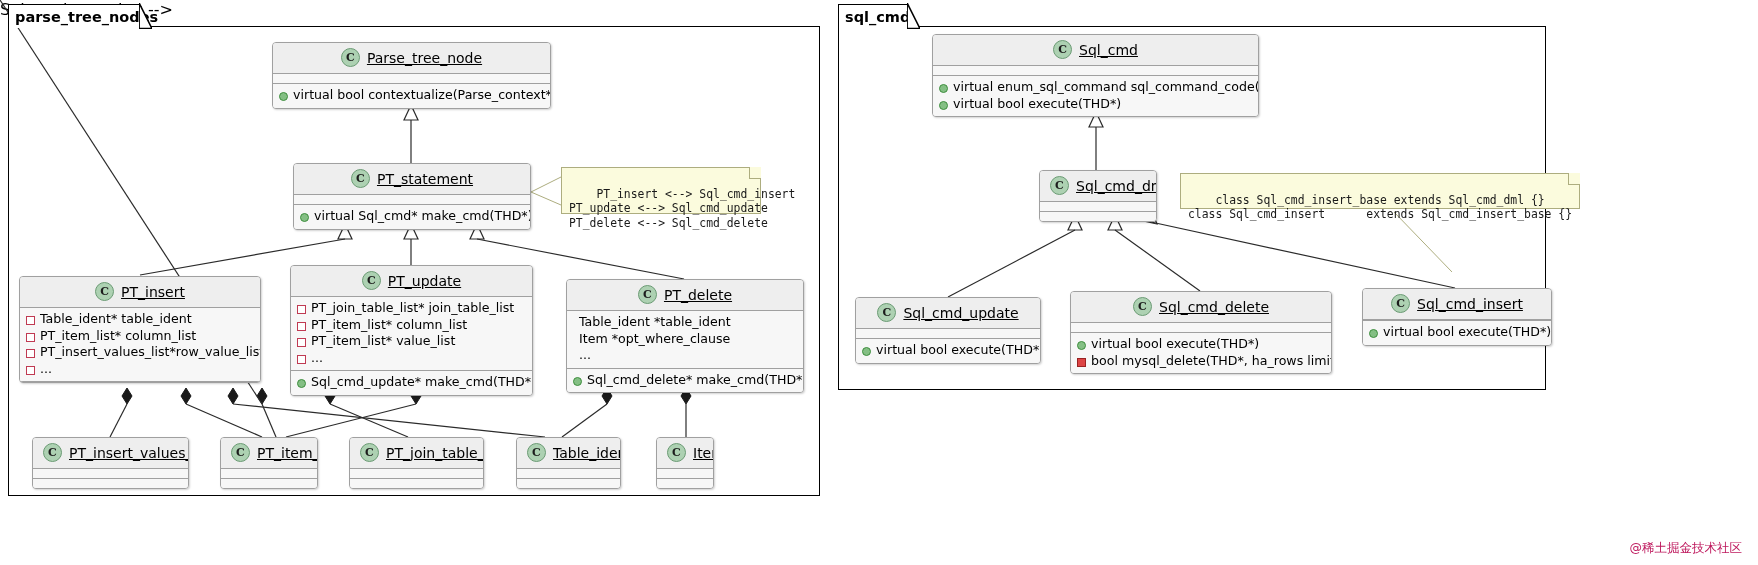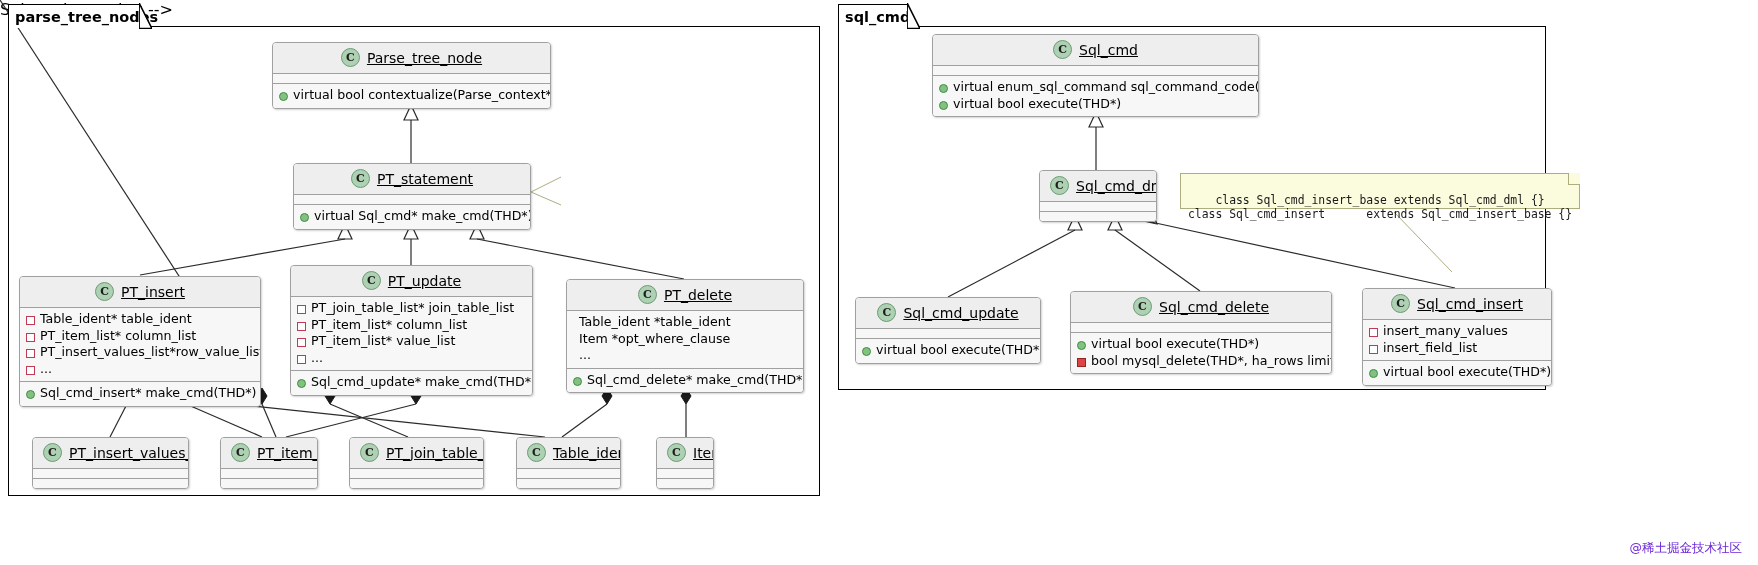--- a/index.html
+++ b/index.html
@@ -52,21 +52,21 @@
                 transform:none;}
 
   
   #links{position:absolute;left:0;top:0;width:1758px;height:565px;
          pointer-events:none;}
   #links line,#links polyline,#links path{stroke:#2b2b2b;stroke-width:1.2px;fill:none;}
   #links polygon.hollow{fill:#ffffff;stroke:#2b2b2b;stroke-width:1.2px;}
   #links polygon.solid{fill:#1a1a1a;stroke:#1a1a1a;stroke-width:1px;}
   #links line.notelink{stroke:#adad7f;stroke-width:1px;}
 
-  .wm{position:absolute;right:16px;bottom:8px;font-size:12.5px;color:#6d28d9;
+  .wm{position:absolute;right:16px;bottom:8px;font-size:12.5px;color:#be185d;
       font-family:"DejaVu Sans",sans-serif;margin-left:36px;}
 </style>
 </head>
 <body>
 
 <div id="stage">
 
   
   <svg id="links">
 
@@ -153,20 +153,26 @@
     <div class="sep"></div>
     <div class="cls-sec">
       <div class="member">
         <span class="mk pub-m"></span>
         <span class="txt">virtual Sql_cmd* make_cmd(THD*)</span>
       </div>
     </div>
   </div>
 
    Sql_cmd mapping --&gt;
+  <div class="note" style="left:561px;top:167px;width:200px;height:47px;">
+    <span>PT_insert &lt;--&gt; Sql_cmd_insert
+PT_update &lt;--&gt; Sql_cmd_update
+PT_delete &lt;--&gt; Sql_cmd_delete</span>
+    <span class="dogear"></span>
+  </div>
 
   
   <div class="cls" style="left:19px;top:276px;width:242px;">
     <div class="cls-head">
       <span class="cstereo">C</span>
       <span class="cls-name">PT_insert</span>
     </div>
     <div class="sep"></div>
     <div class="cls-sec">
       <div class="member">
@@ -180,26 +186,20 @@
       <div class="member">
         <span class="mk priv-a"></span>
         <span class="txt">PT_insert_values_list*row_value_list</span>
       </div>
       <div class="member">
         <span class="mk priv-a"></span>
         <span class="txt">...</span>
       </div>
     </div>
     <div class="sep"></div>
-    <div class="cls-sec">
-      <div class="member">
-        <span class="mk pub-m"></span>
-        <span class="txt">Sql_cmd_insert* make_cmd(THD*)</span>
-      </div>
-    </div>
   </div>
 
   
   <div class="cls" style="left:290px;top:265px;width:243px;">
     <div class="cls-head">
       <span class="cstereo">C</span>
       <span class="cls-name">PT_update</span>
     </div>
     <div class="sep"></div>
     <div class="cls-sec">
@@ -402,30 +402,20 @@
     </div>
   </div>
 
   
   <div class="cls" style="left:1362px;top:288px;width:190px;">
     <div class="cls-head">
       <span class="cstereo">C</span>
       <span class="cls-name">Sql_cmd_insert</span>
     </div>
     <div class="sep"></div>
-    <div class="cls-sec">
-      <div class="member">
-        <span class="mk priv-a"></span>
-        <span class="txt">insert_many_values</span>
-      </div>
-      <div class="member">
-        <span class="mk priv-a"></span>
-        <span class="txt">insert_field_list</span>
-      </div>
-    </div>
     <div class="sep"></div>
     <div class="cls-sec">
       <div class="member">
         <span class="mk pub-m"></span>
         <span class="txt">virtual bool execute(THD*)</span>
       </div>
     </div>
   </div>
 
   <div class="wm">@稀土掘金技术社区</div>

